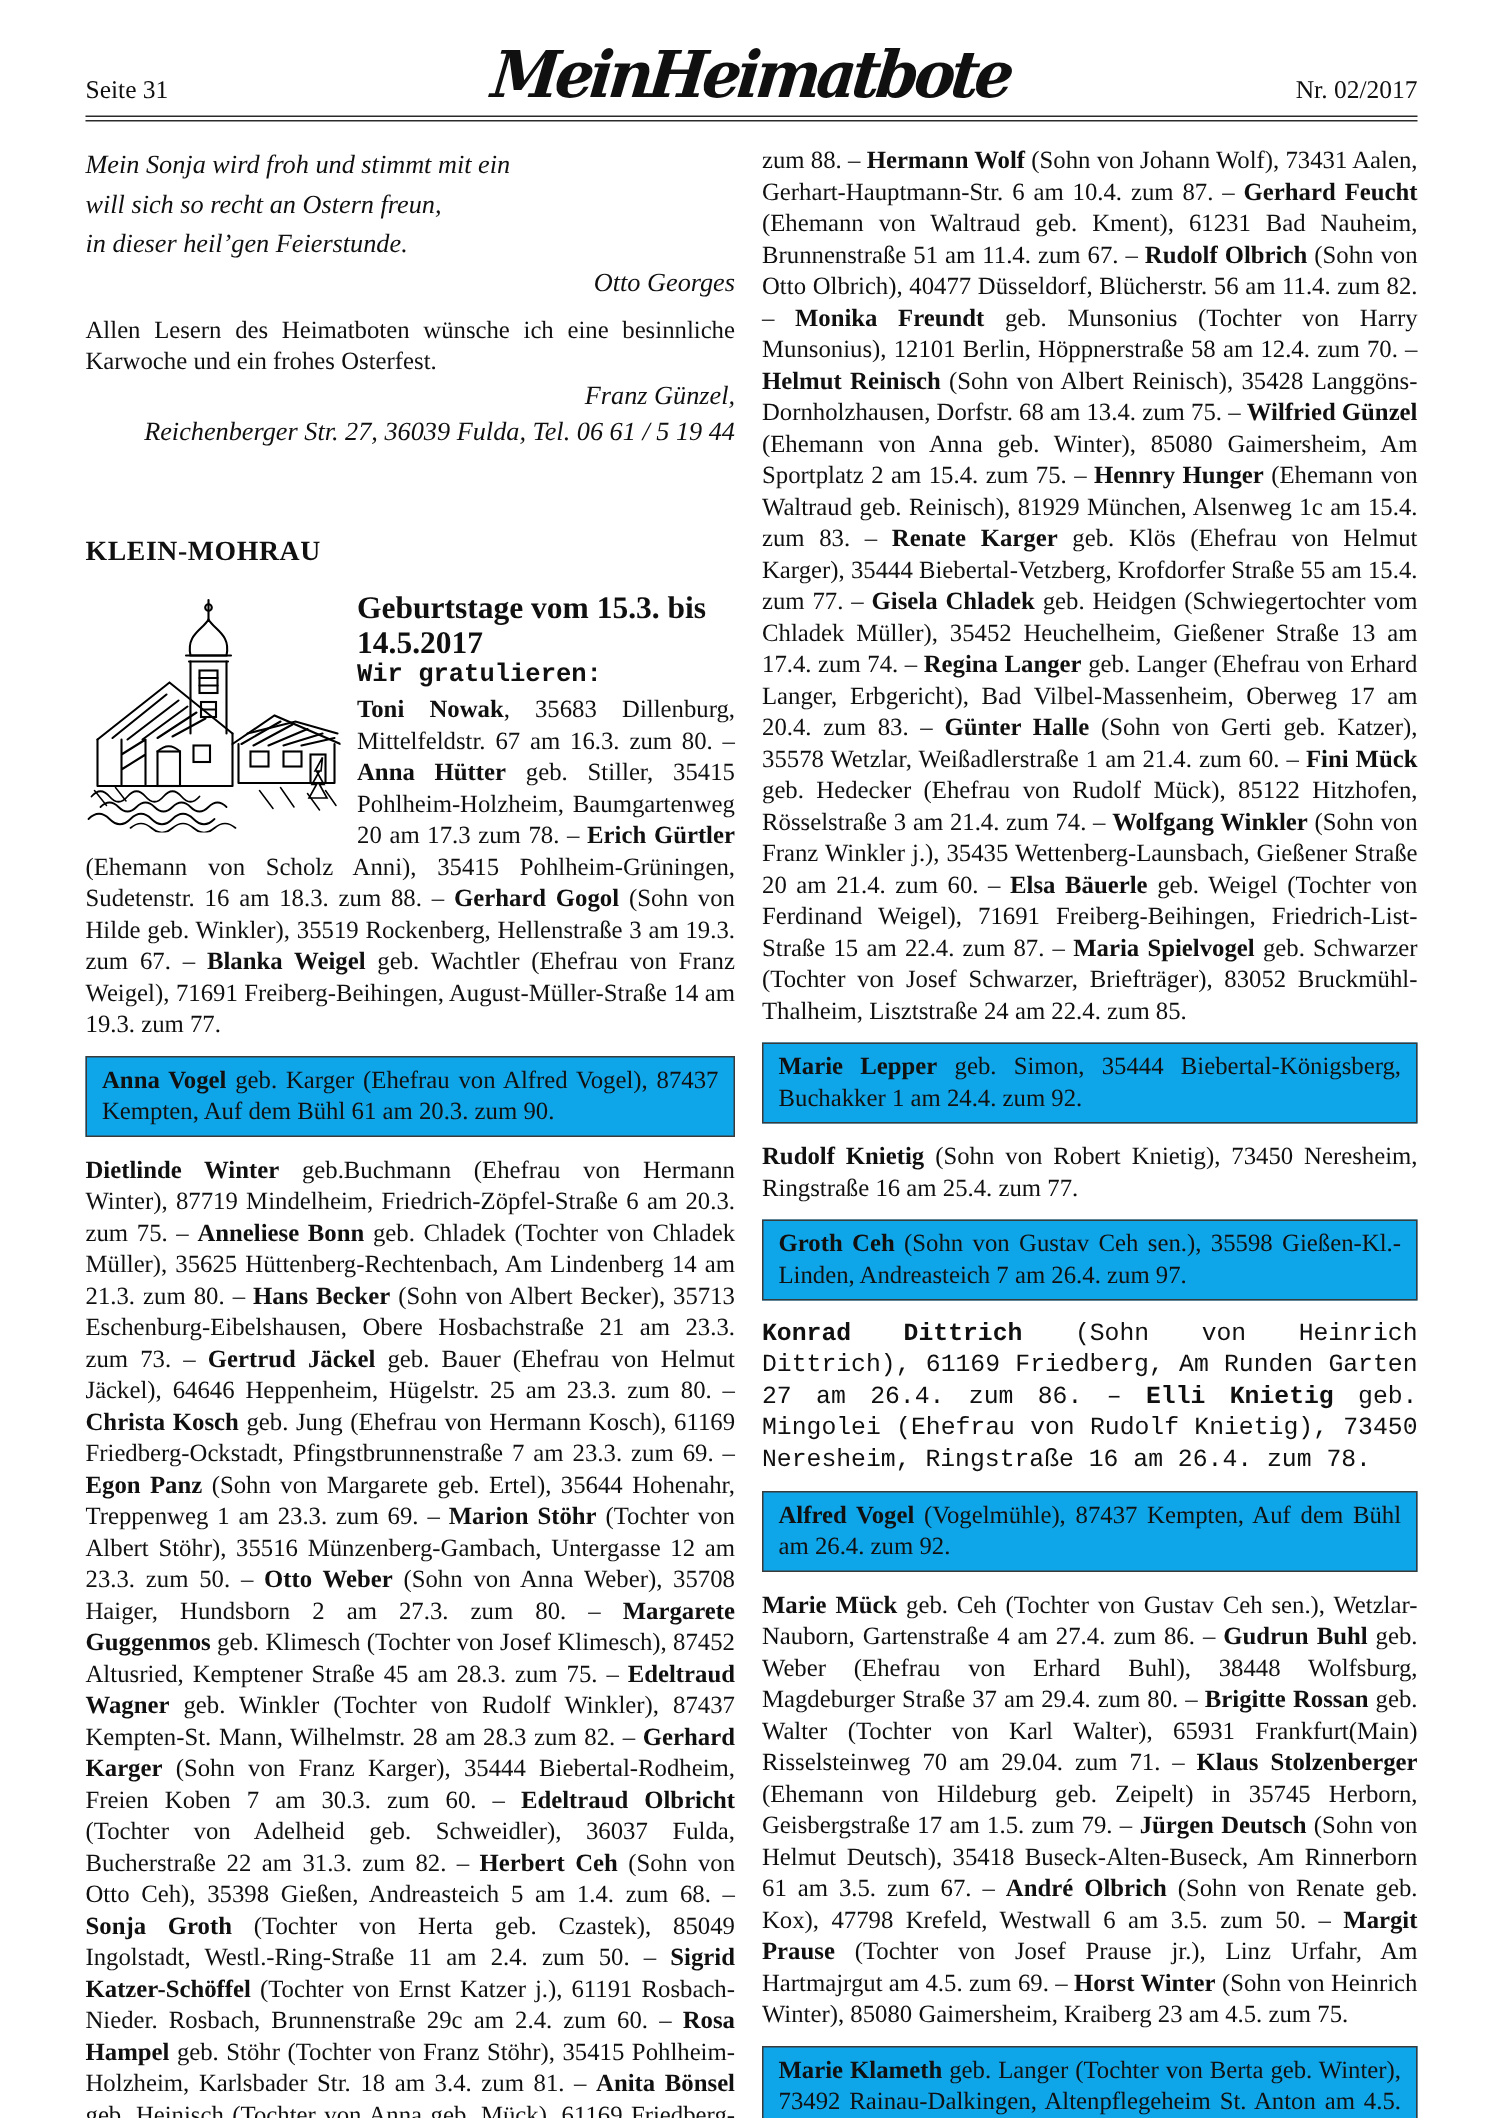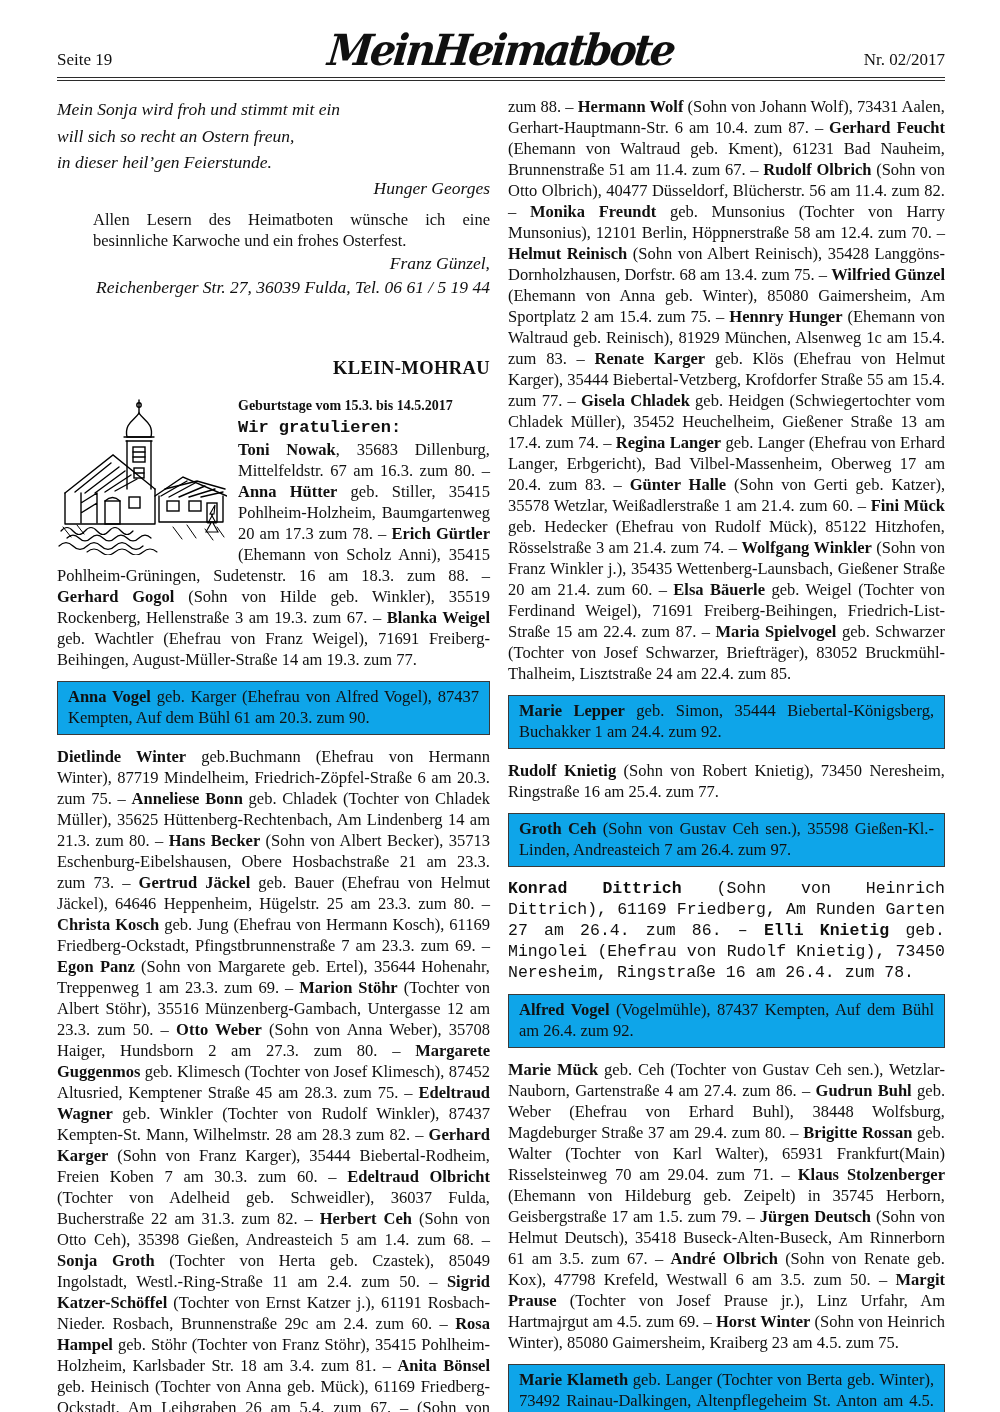--- a/index.html
+++ b/index.html
@@ -16,59 +16,59 @@
     display:inline-block;font-family:"DejaVu Serif",serif;font-weight:bold;font-style:italic;
     font-size:41px;line-height:40px;letter-spacing:-3px;transform:skewX(-6deg) scaleY(1.05);
   }
   .columns{display:flex;gap:18px;margin-top:15px;}
   .col{font-size:16.5px;line-height:21px;text-align:justify;hyphens:auto;-webkit-hyphens:auto;}
   .col.left{width:433px;}
   .col.right{width:437px;}
   p{margin:0;}
   .poem{font-style:italic;font-size:17.5px;line-height:26.5px;text-align:left;}
   .sig{text-align:right;font-style:italic;font-size:17.5px;line-height:24px;}
-  .greeting{margin-top:9px;margin-left:36px;}
+  .greeting{margin-top:9px;}
   .section-title{
-    text-align:right;font-weight:bold;font-size:18.5px;letter-spacing:.4px;
+    text-align:left;font-weight:bold;font-size:18.5px;letter-spacing:.4px;
     margin:59px 0 15px;
   }
   .bold-line{font-weight:bold;text-align:left;}
-  .subtitle{font-size:14px;line-height:23px;font-family:Liberation Serif, serif;}
+  .subtitle{font-size:21px;line-height:23px;font-family:Liberation Serif, serif;}
   .lead{font-size:17px;line-height:22px;font-family:Liberation Mono, monospace;}
   .church-svg{float:left;width:170px;height:158px;margin:3px 11px 2px 0;}
   .box{
     border:1.5px solid #3a3a3a;background:#0ea5e9;
     padding:4px 10px 6px;margin:11px 0;
   }
   .para{margin-top:11px;font-family:Liberation Mono, monospace;}
   .wrapblock{margin-top:0;}
   svg.church{stroke:#000;fill:none;stroke-width:1.4;stroke-linecap:round;}
 </style>
 </head>
 <body>
 
 <div class="page">
 
   <div class="masthead-row">
-    <div class="page-no">Seite 19</div>
+    <div class="page-no">Seite 31</div>
     <div class="masthead">
       <span>MeinHeimatbote</span>
     </div>
     <div class="issue-no">Nr. 02/2017</div>
   </div>
 
   <div class="columns">
 
     <div class="col left">
 
       <div class="poem">
         <div>Mein Sonja wird froh und stimmt mit ein</div>
         <div>will sich so recht an Ostern freun,</div>
         <div>in dieser heil’gen Feierstunde.</div>
-        <div class="sig">Hunger Georges</div>
+        <div class="sig">Otto Georges</div>
       </div>
 
       <p class="greeting">Allen Lesern des Heimatboten wünsche ich eine besinnliche Karwoche und ein frohes Osterfest.</p>
       <div class="sig">Franz Günzel,</div>
       <div class="sig">Reichenberger Str. 27, 36039 Fulda, Tel. 06 61 / 5 19 44</div>
 
       <div class="section-title">KLEIN-MOHRAU</div>
 
       <div class="wrapblock">
         <svg class="church-svg church" viewBox="0 0 170 158" aria-hidden="true">

